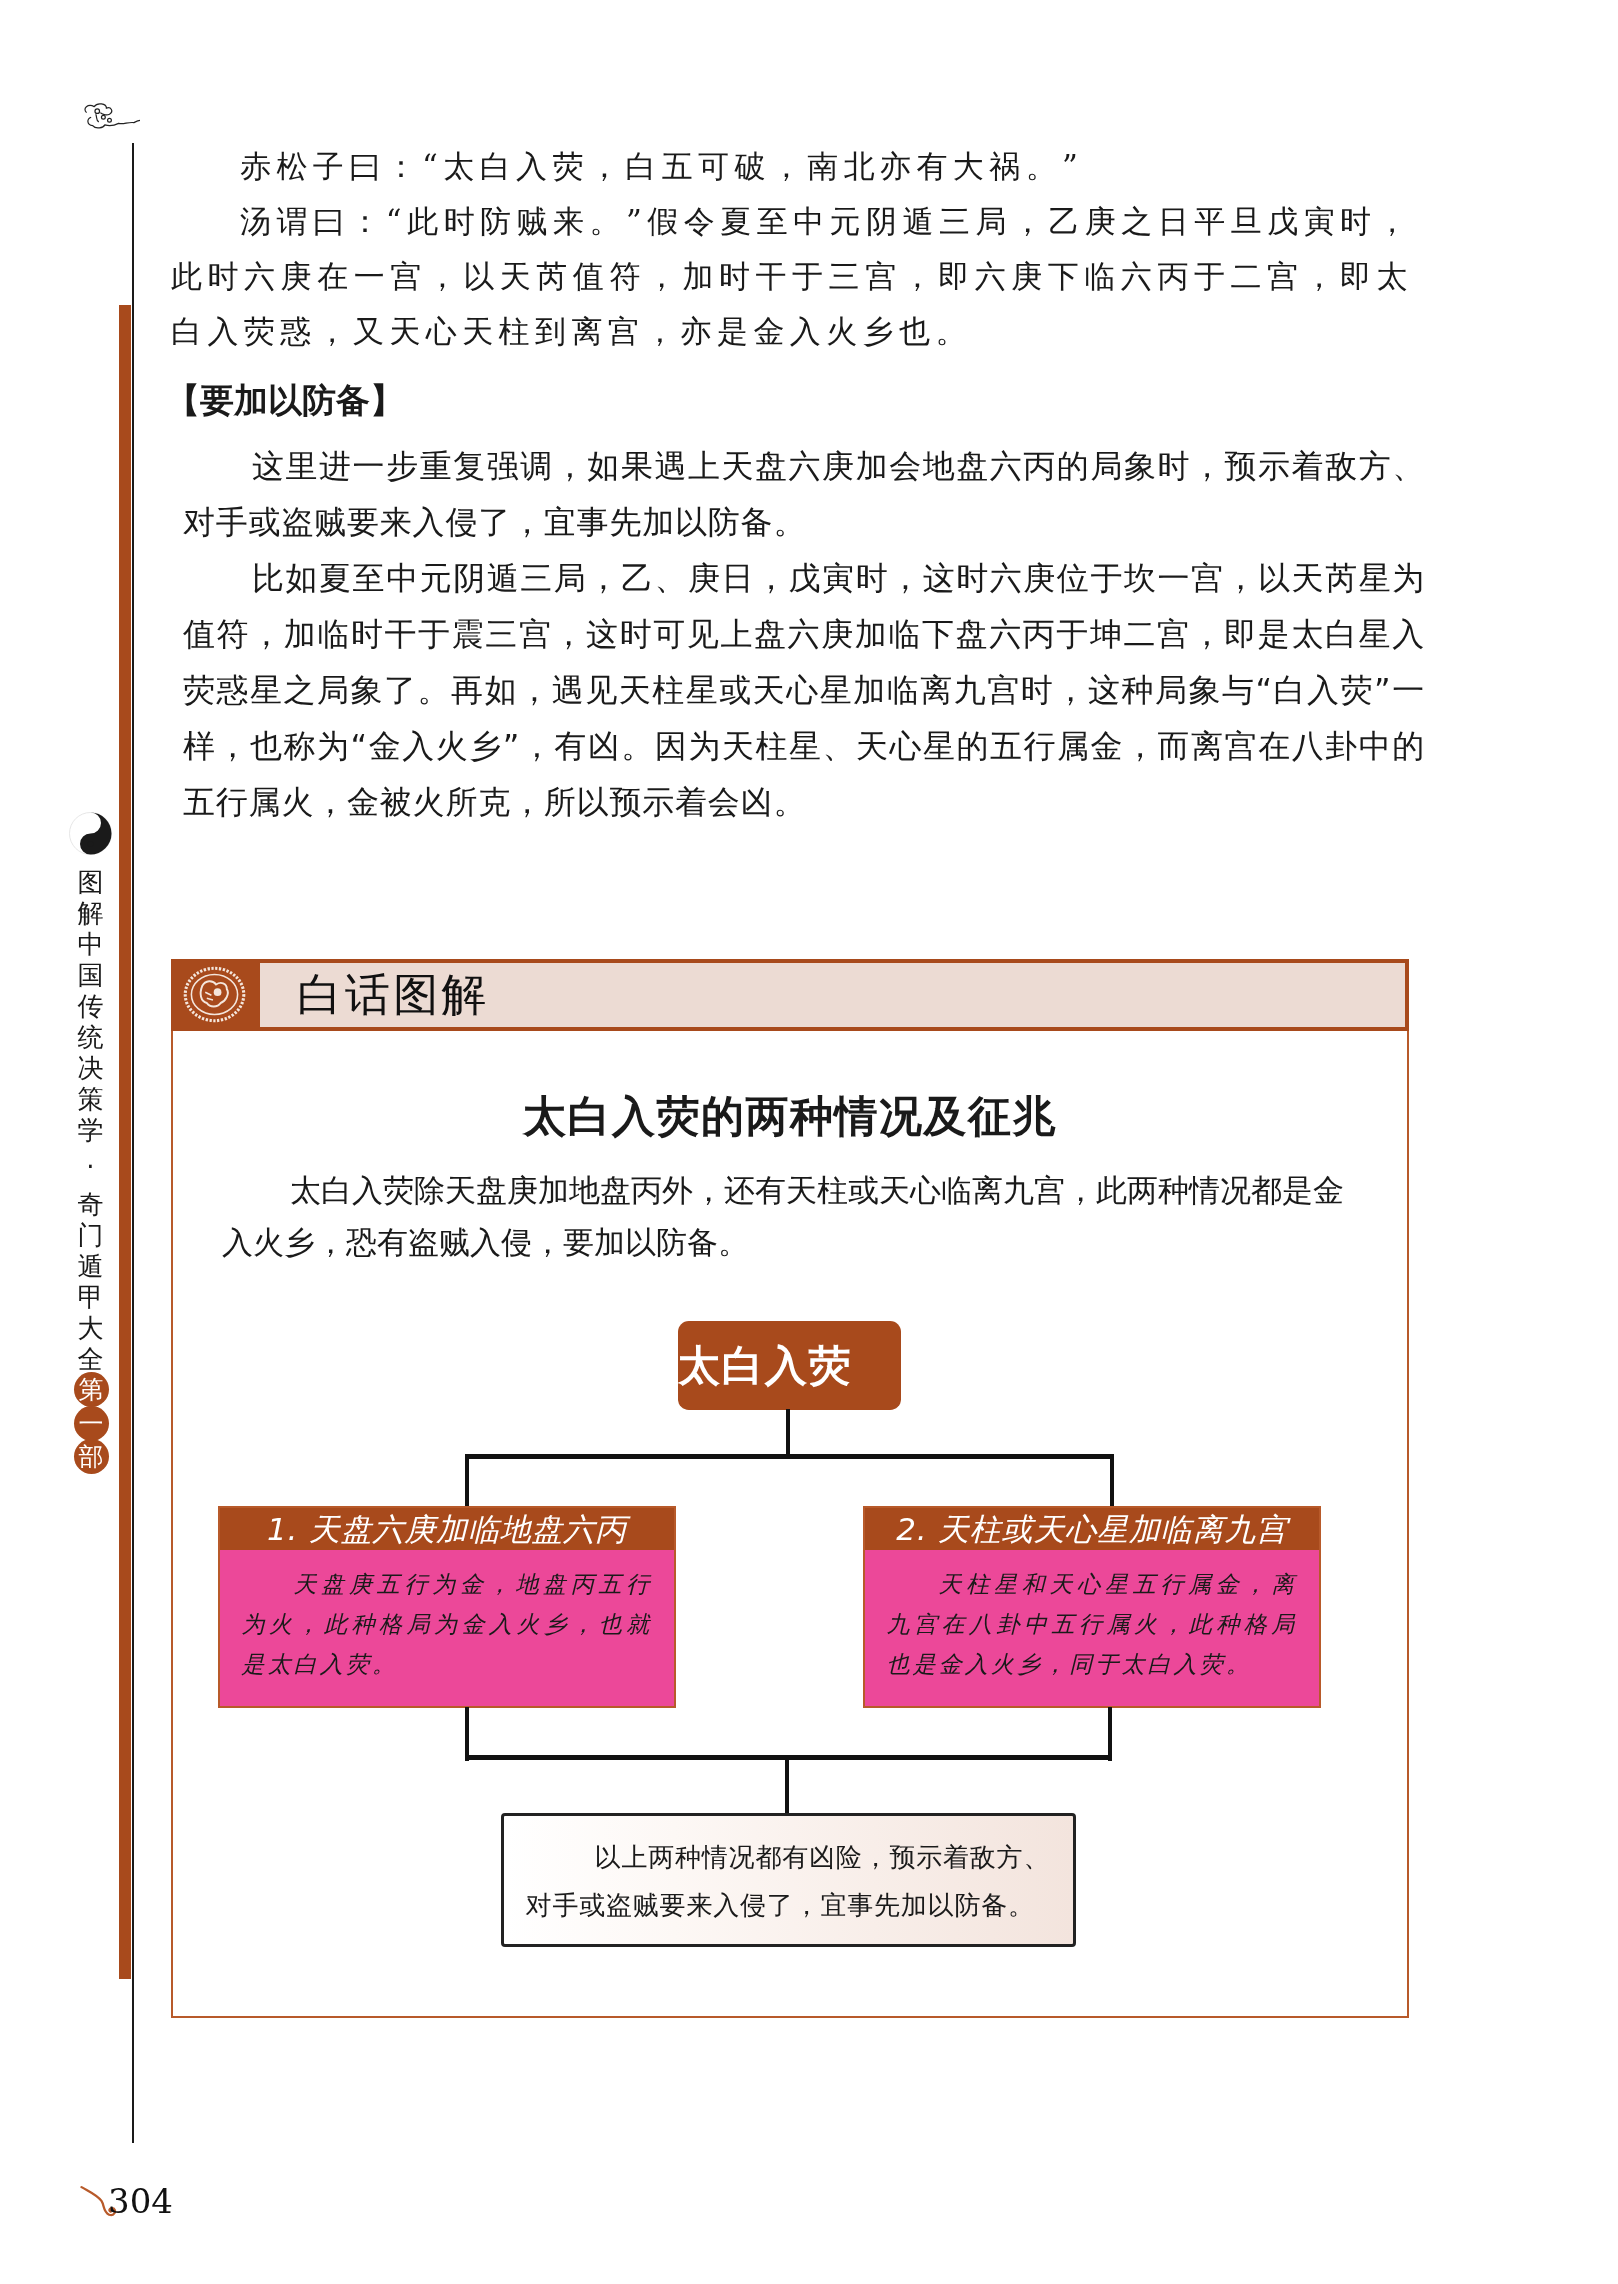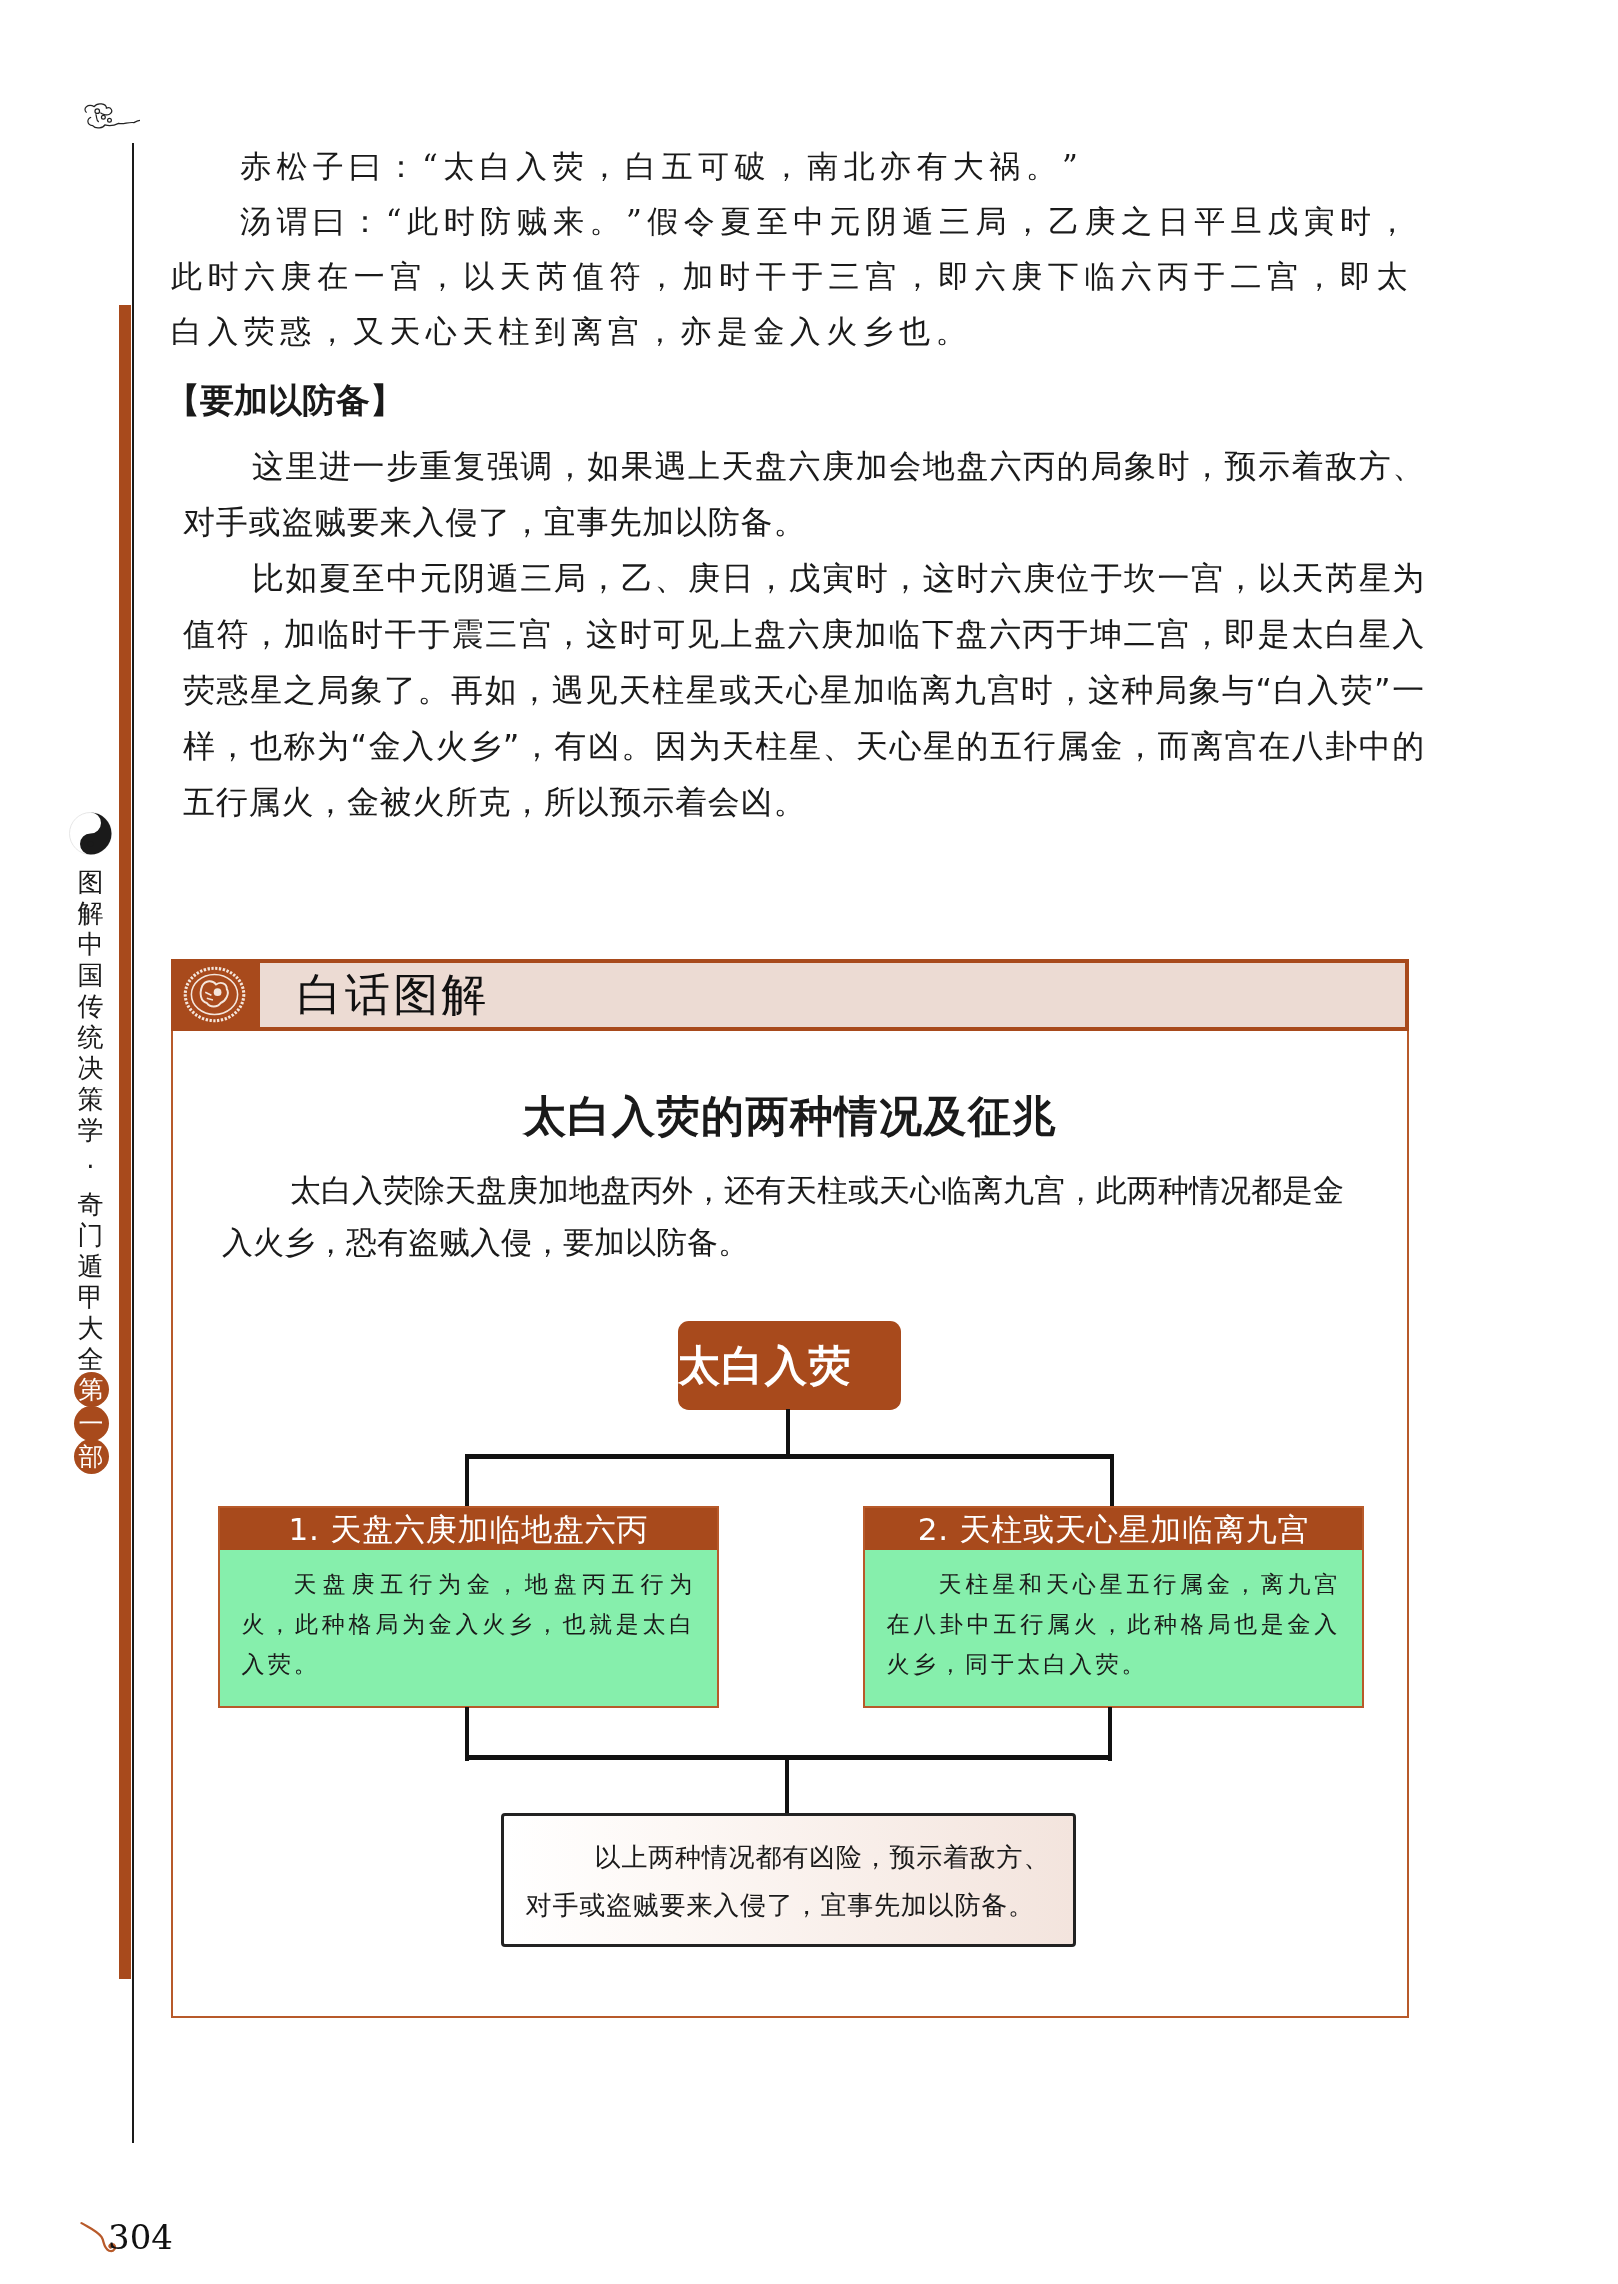--- a/index.html
+++ b/index.html
@@ -46,34 +46,34 @@
                    font-size:31px; line-height:52px; text-indent:68px; }
 
   
   #root-box { left:678px; top:1321px; width:223px; height:89px; background:#a84a1c;
               border-radius:10.8px; color:#fff; 
               font-family:"DejaVu Serif","Liberation Serif",serif; font-weight:bold;
               font-size:42px; line-height:89px; letter-spacing:1.5px; }
   .hline { position:absolute; background:#111; height:5.4px; }
   .vline { position:absolute; background:#111; width:3.9px; }
 
-  .branch { position:absolute; top:1506px; width:501px; height:202px; border:2.3px solid #b85a2a;
-            box-sizing:border-box; background:#86efac; }
+  .branch { position:absolute; top:1506px; width:458px; height:202px; border:2.3px solid #b85a2a;
+            box-sizing:border-box; background:#ec4899;font-style:italic; }
   .branch-head { background:#a84a1c; color:#fff; height:42px; line-height:43px; text-align:center;
                  font-family:"DejaVu Sans","Liberation Sans",sans-serif; font-size:31px; letter-spacing:0.8px; }
   .branch-body { padding:14px 21.6px 0 21.6px; font-family:"DejaVu Serif","Liberation Serif",serif;
                  font-size:23px; line-height:40px; letter-spacing:3.1px; text-indent:52px; text-align:justify; }
 
   #result-box { left:501px; top:1813px; width:575px; height:134px; border:3.1px solid #222;
                 border-radius:4px; box-sizing:border-box;
                 background:linear-gradient(90deg,#ffffff 0%,#fdf8f5 30%,#f3e4dd 100%);
                 font-family:"DejaVu Sans","Liberation Sans",sans-serif; font-size:26px; line-height:48px;
                 padding:17px 21.6px 0 21.6px; text-indent:69px; letter-spacing:0.8px; }
 
-  #page-number-wrap { left:80px; top:2181px; width:92px; height:46px;margin-top:36px; }
+  #page-number-wrap { left:80px; top:2181px; width:92px; height:46px; }
   #page-number { position:absolute; left:28px; top:0; font-family:"DejaVu Serif","Liberation Serif",serif;
                  font-size:34px; color:#111; }
   #swirl { position:absolute; left:0; top:0; width:46px; height:46px; }
 </style>
 </head>
 <body>
 
 <svg id="cloud" class="abs" viewBox="0 0 80 38">
   <g fill="none" stroke="#222" stroke-width="1.6">
     <path d="M8 14 C2 8 10 2 18 6 C22 0 34 2 34 8 C40 6 44 12 38 16 C34 18 28 16 26 14"></path>

